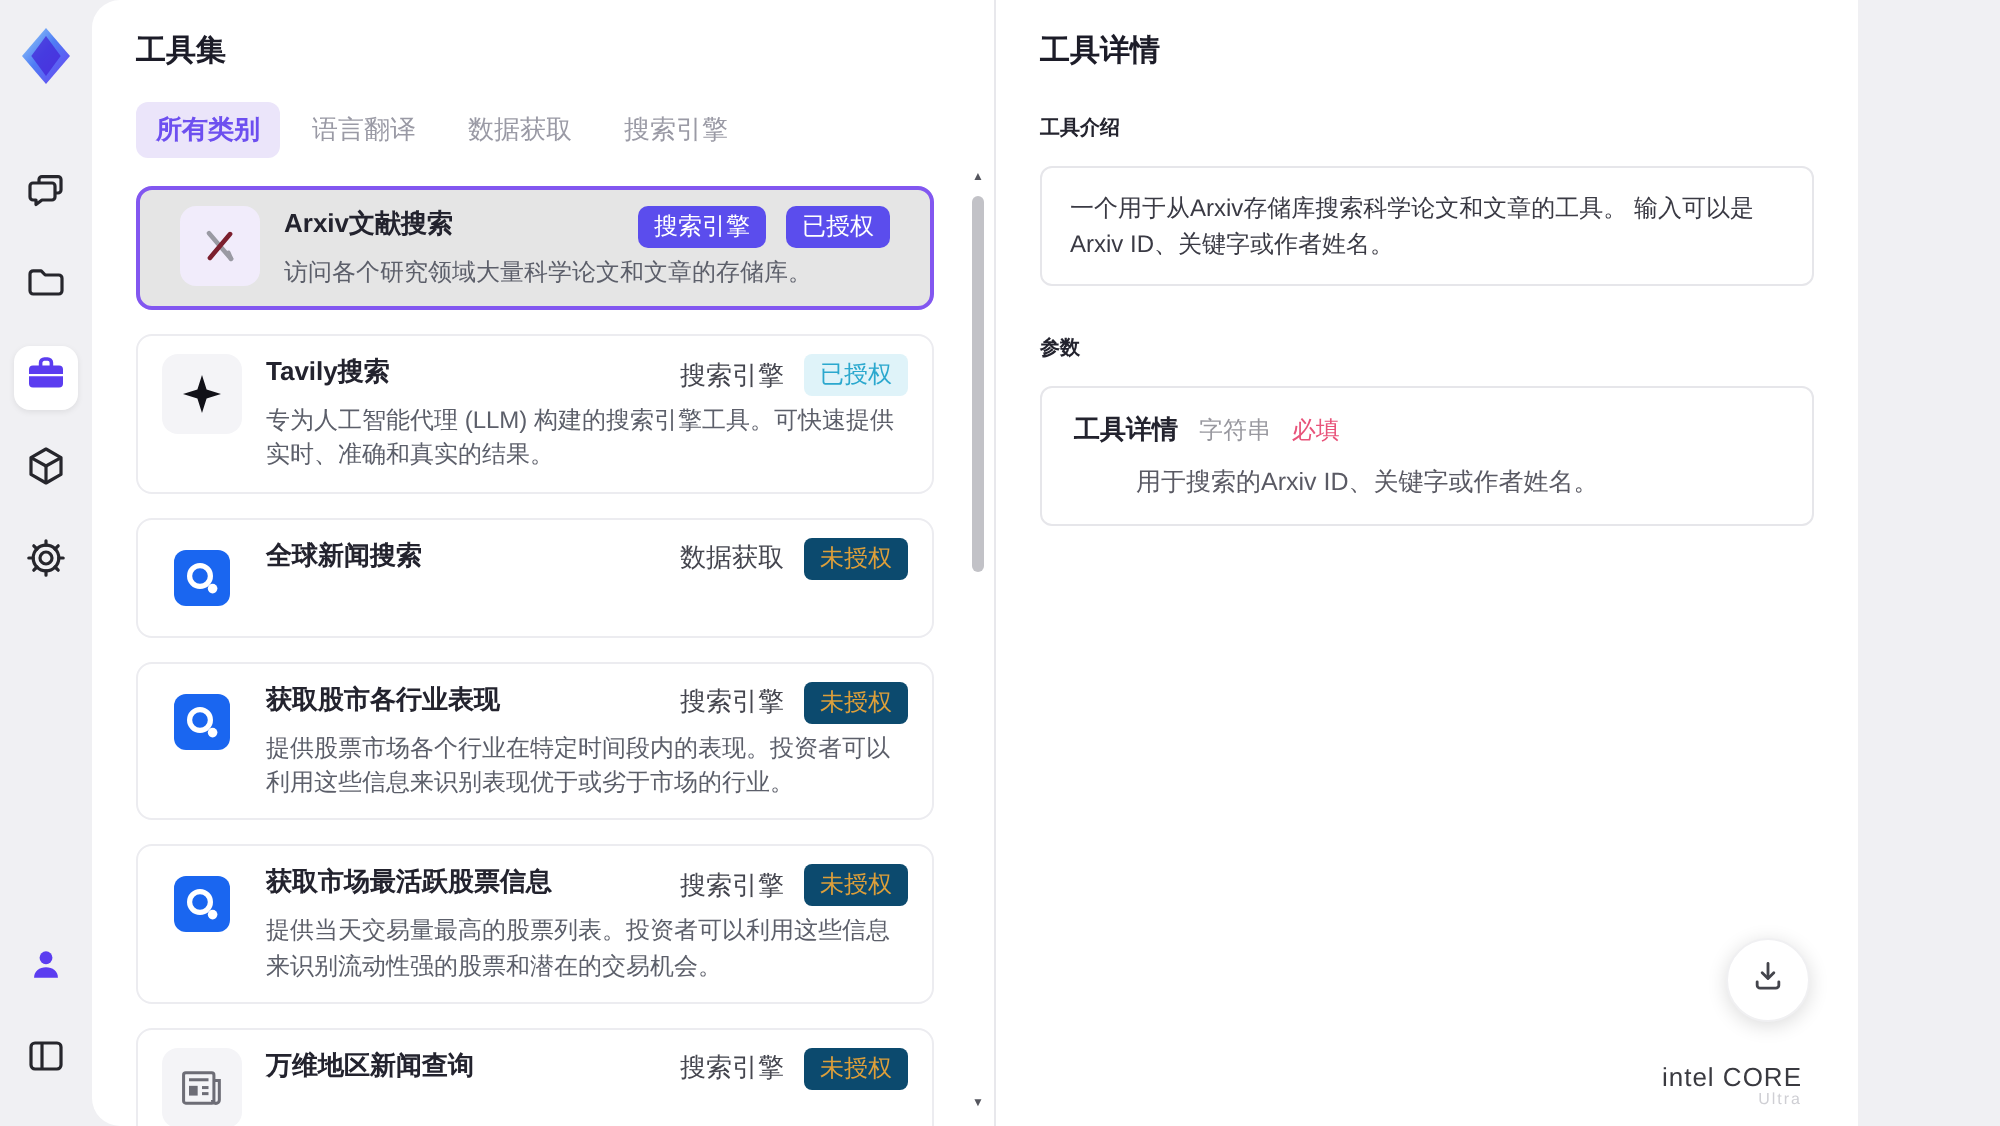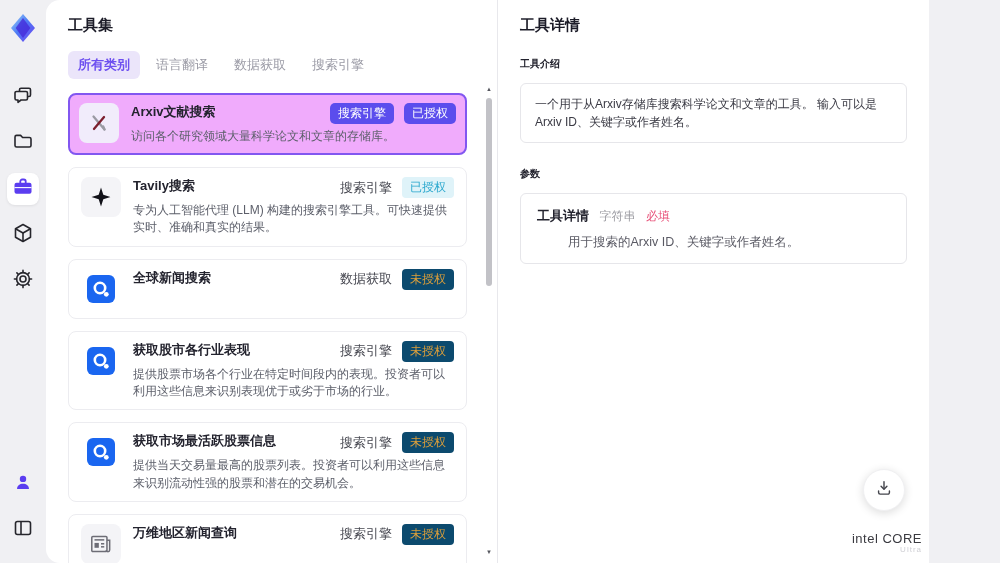--- a/index.html
+++ b/index.html
@@ -39,21 +39,21 @@
   .panel-title { font-size:15px; font-weight:bold; color:#1c1c28; margin-bottom:16px; }
   .tabs { display:flex; gap:6px; margin-bottom:14px; }
   .tab { font-size:13px; color:#9a9aa5; padding:5px 10px; border-radius:6px; cursor:pointer; }
   .tab.active { background:#ebe5fa; color:#6d4ff0; font-weight:bold; }
 
   .card-list { display:flex; flex-direction:column; gap:12px; overflow:hidden; padding-right:12px; flex:1; }
   .card {
     border:1px solid #ececf0; border-radius:8px; background:#fff;
     padding:9px 12px; display:flex; gap:12px; cursor:pointer; flex-shrink:0;
   }
-  .card.selected { border:2px solid #8257f0; background:#f0abfc; padding:8px 9px; }
+  .card.selected { border:2px solid #8257f0; background:#e5e5e5; padding:8px 20px; }
   .card-icon {
     width:40px; height:40px; border-radius:8px; background:#f4f4f7;
     display:flex; align-items:center; justify-content:center; flex:0 0 40px;
   }
   .card.selected .card-icon { background:#f1ecfb; }
   .card-icon.plain { background:transparent; }
   .card-right { flex:1; min-width:0; }
   .card-head { display:flex; justify-content:space-between; align-items:flex-start; gap:8px; }
   .card-title { font-size:13px; font-weight:bold; color:#23232e; line-height:1.4; }
   .card-meta { display:flex; align-items:center; gap:10px; white-space:nowrap; }
@@ -84,21 +84,21 @@
   .param-type { font-size:12px; color:#98989f; margin-left:6px; }
   .param-required { font-size:12px; color:#e8537a; margin-left:6px; }
   .param-desc { font-size:12.5px; color:#5a5a64; margin-top:9px;margin-left:31px; }
 
   
   .download-fab {
     position:absolute; right:24px; bottom:52px; width:42px; height:42px; border-radius:50%;
     background:#fff; box-shadow:0 2px 10px rgba(0,0,0,.14); border:1px solid #f0f0f2;
     display:flex; align-items:center; justify-content:center; cursor:pointer;
   }
-  .brand { position:absolute; right:7px; bottom:8px; text-align:right; line-height:1.1; }
+  .brand { position:absolute; right:28px; bottom:8px; text-align:right; line-height:1.1; }
   .brand-main { font-size:13px; color:#3a3a40; letter-spacing:.5px; }
   .brand-sub { font-size:8px; color:#cfcfd4; letter-spacing:1px; }
 </style>
 </head>
 <body>
 
 <div class="app">
 
   <aside class="sidebar">
     <div class="logo">

